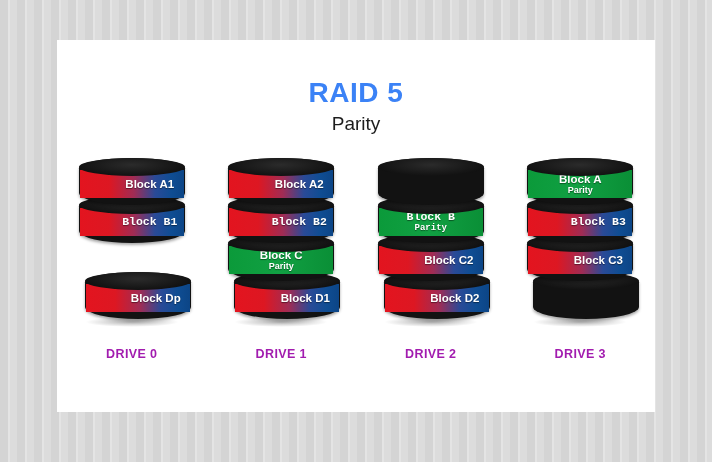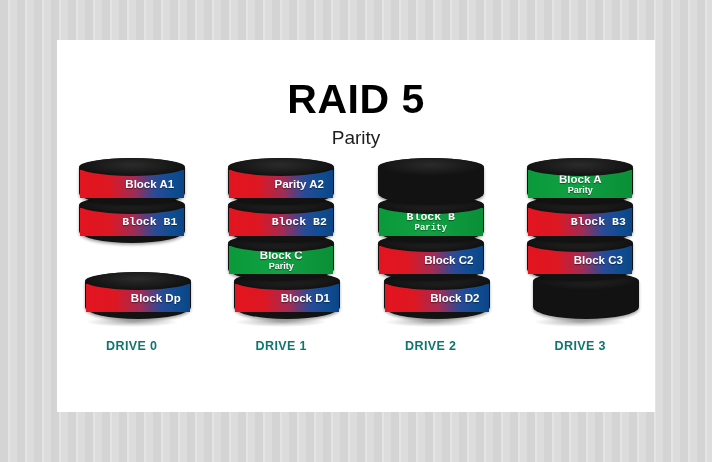--- a/index.html
+++ b/index.html
@@ -44,23 +44,23 @@
 
   
   .title-area {
     position: absolute;
     left: 0;
     top: 38px;
     width: 598px;
     text-align: center;
   }
   .title {
-    font-size: 41px;
+    font-size: 28px;
     font-weight: bold;
-    color: #000000;
+    color: #3b82f6;
     letter-spacing: 0.5px;
     line-height: 1.05;
   }
   .subtitle {
     font-size: 19px;
     font-weight: 400;
     color: #1d1d1d;
     margin-top: 7px;
     line-height: 1.05;
   }
@@ -176,24 +176,24 @@
     font-size: 9px;
     font-weight: bold;
     color: #ffffff;
     line-height: 1.05;
     margin-top: 1px;
     white-space: nowrap;
     text-shadow: 0 1px 1px rgba(0,0,0,0.45);
   }
 
   .drive-name {
-    margin-top: 16px;
+    margin-top: 24px;
     font-size: 12.5px;
     font-weight: bold;
-    color: #0f766e;
+    color: #a21caf;
     letter-spacing: 0.4px;
     white-space: nowrap;
   }
 </style>
 </head>
 <body>
 
 <div id="stage">
 
   <div class="card">
@@ -228,21 +228,21 @@
               <div class="disk-top"></div>
             </div>
           </div>
           <div class="drive-name">DRIVE 0</div>
         </div>
         <div class="drive">
           <div class="stack">
             <div class="disk r0">
               <div class="disk-shell"></div>
               <div class="disk-band data">
-                <div class="block-label">Parity A2</div>
+                <div class="block-label">Block A2</div>
               </div>
               <div class="disk-top"></div>
             </div>
             <div class="disk r1">
               <div class="disk-shell"></div>
               <div class="disk-band data">
                 <div class="block-label">Block B2</div>
               </div>
               <div class="disk-top"></div>
             </div>

